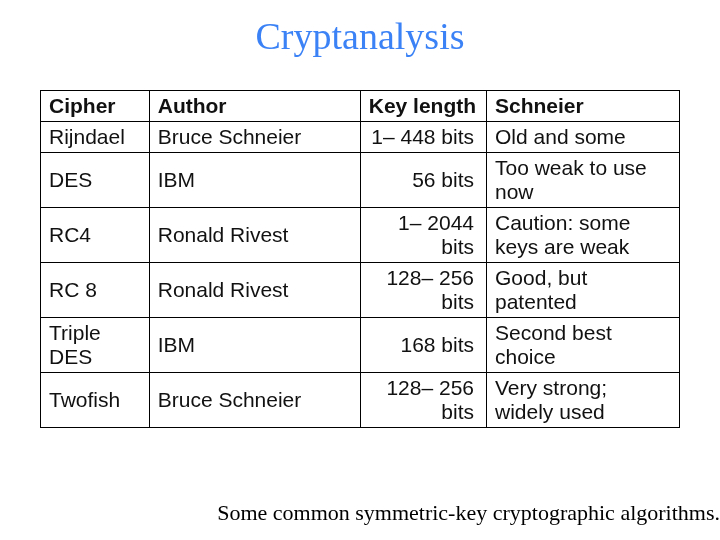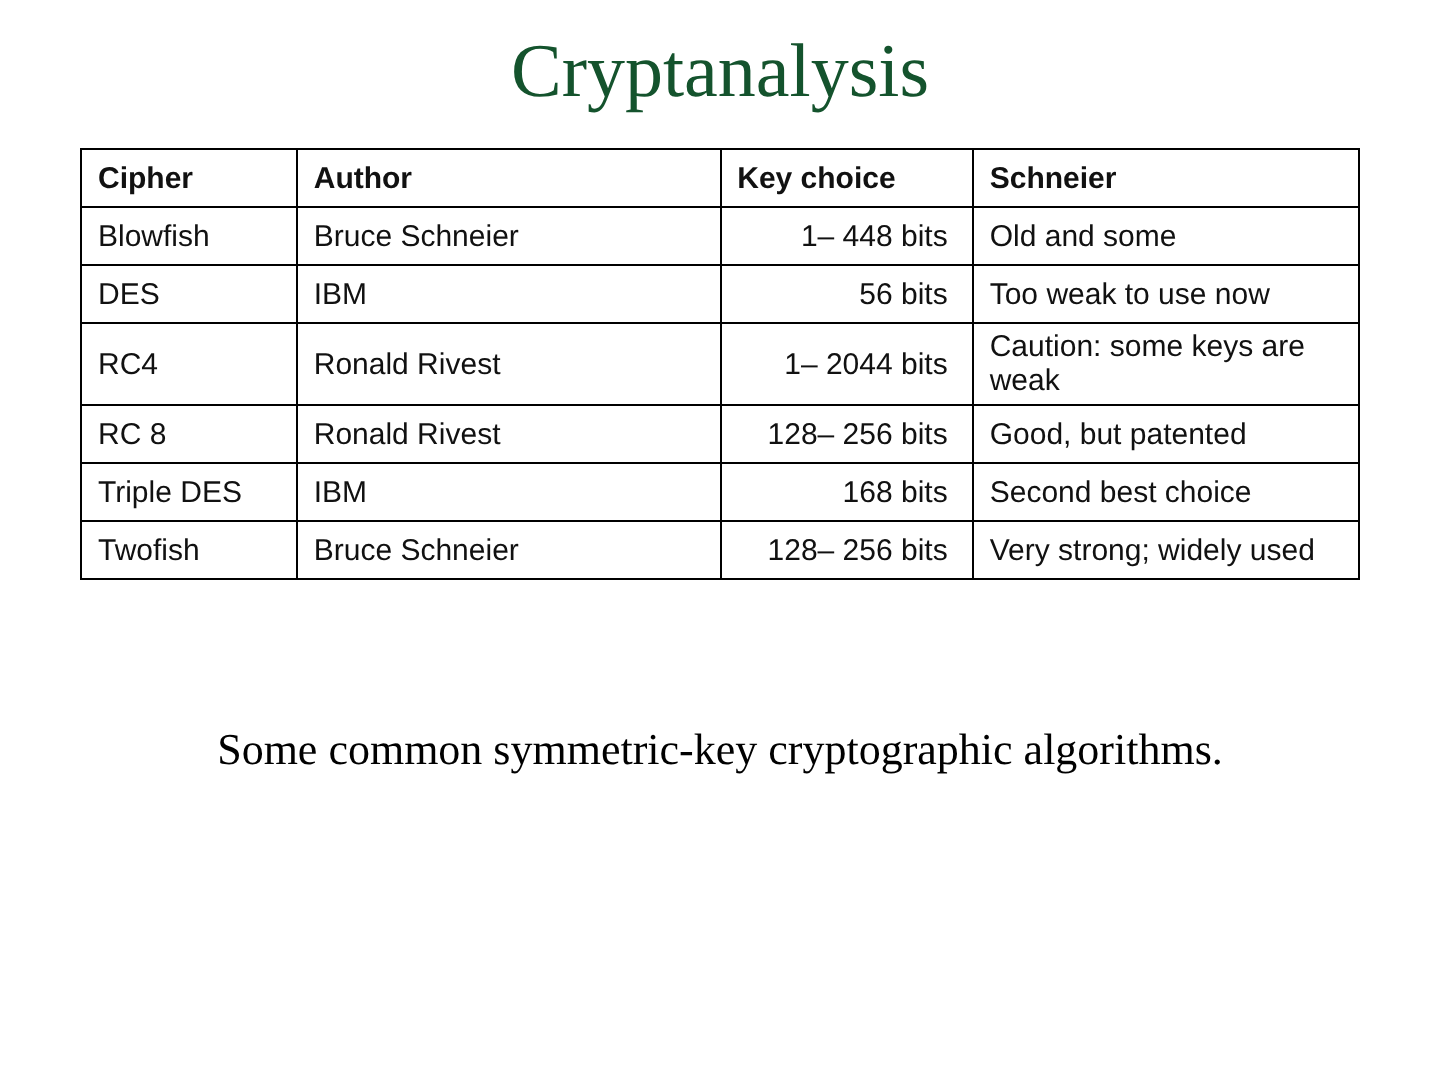--- a/index.html
+++ b/index.html
@@ -14,51 +14,51 @@
   .slide {
     width: 720px;
     height: 540px;
     position: relative;
     box-sizing: border-box;
   }
   .title {
     text-align: center;
     font-size: 38px;
     margin-top: 14px;
-    margin-bottom: 16px;
-    color: #14532d;
+    margin-bottom: 32px;
+    color: #3b82f6;
   }
   .table-wrap {
     width: 640px;
     margin: 0 auto;
   }
   table {
     border-collapse: collapse;
     width: 100%;
     font-family: Arial, Helvetica, sans-serif;
-    font-size: 15px;
+    font-size: 21px;
     color: #111;
   }
   th, td {
     border: 1px solid #000;
     padding: 3px 8px;
     text-align: left;
     vertical-align: middle;
     height: 22px;
   }
   th {
     font-weight: bold;
   }
   col.cipher { width: 110px; }
   col.author { width: 220px; }
   col.keylen { width: 130px; }
   col.comments { width: 200px; }
   td.keylen { text-align: right; padding-right: 12px; }
   .caption {
-    text-align: center;
+    text-align: right;
     font-size: 22px;
     margin-top: 72px;
     font-family: "Times New Roman", Times, serif;
   }
 </style>
 </head>
 <body>
 
 <div class="slide">
 
@@ -69,27 +69,27 @@
       <colgroup>
         <col class="cipher">
           <col class="author">
           <col class="keylen">
           <col class="comments">
       </colgroup>
       <thead>
         <tr>
           <th>Cipher</th>
           <th>Author</th>
-          <th>Key choice</th>
+          <th>Key length</th>
           <th>Schneier</th>
         </tr>
       </thead>
       <tbody>
         <tr>
-          <td>Blowfish</td>
+          <td>Rijndael</td>
           <td>Bruce Schneier</td>
           <td class="keylen">1– 448 bits</td>
           <td>Old and some</td>
         </tr>
         <tr>
           <td>DES</td>
           <td>IBM</td>
           <td class="keylen">56 bits</td>
           <td>Too weak to use now</td>
         </tr>

